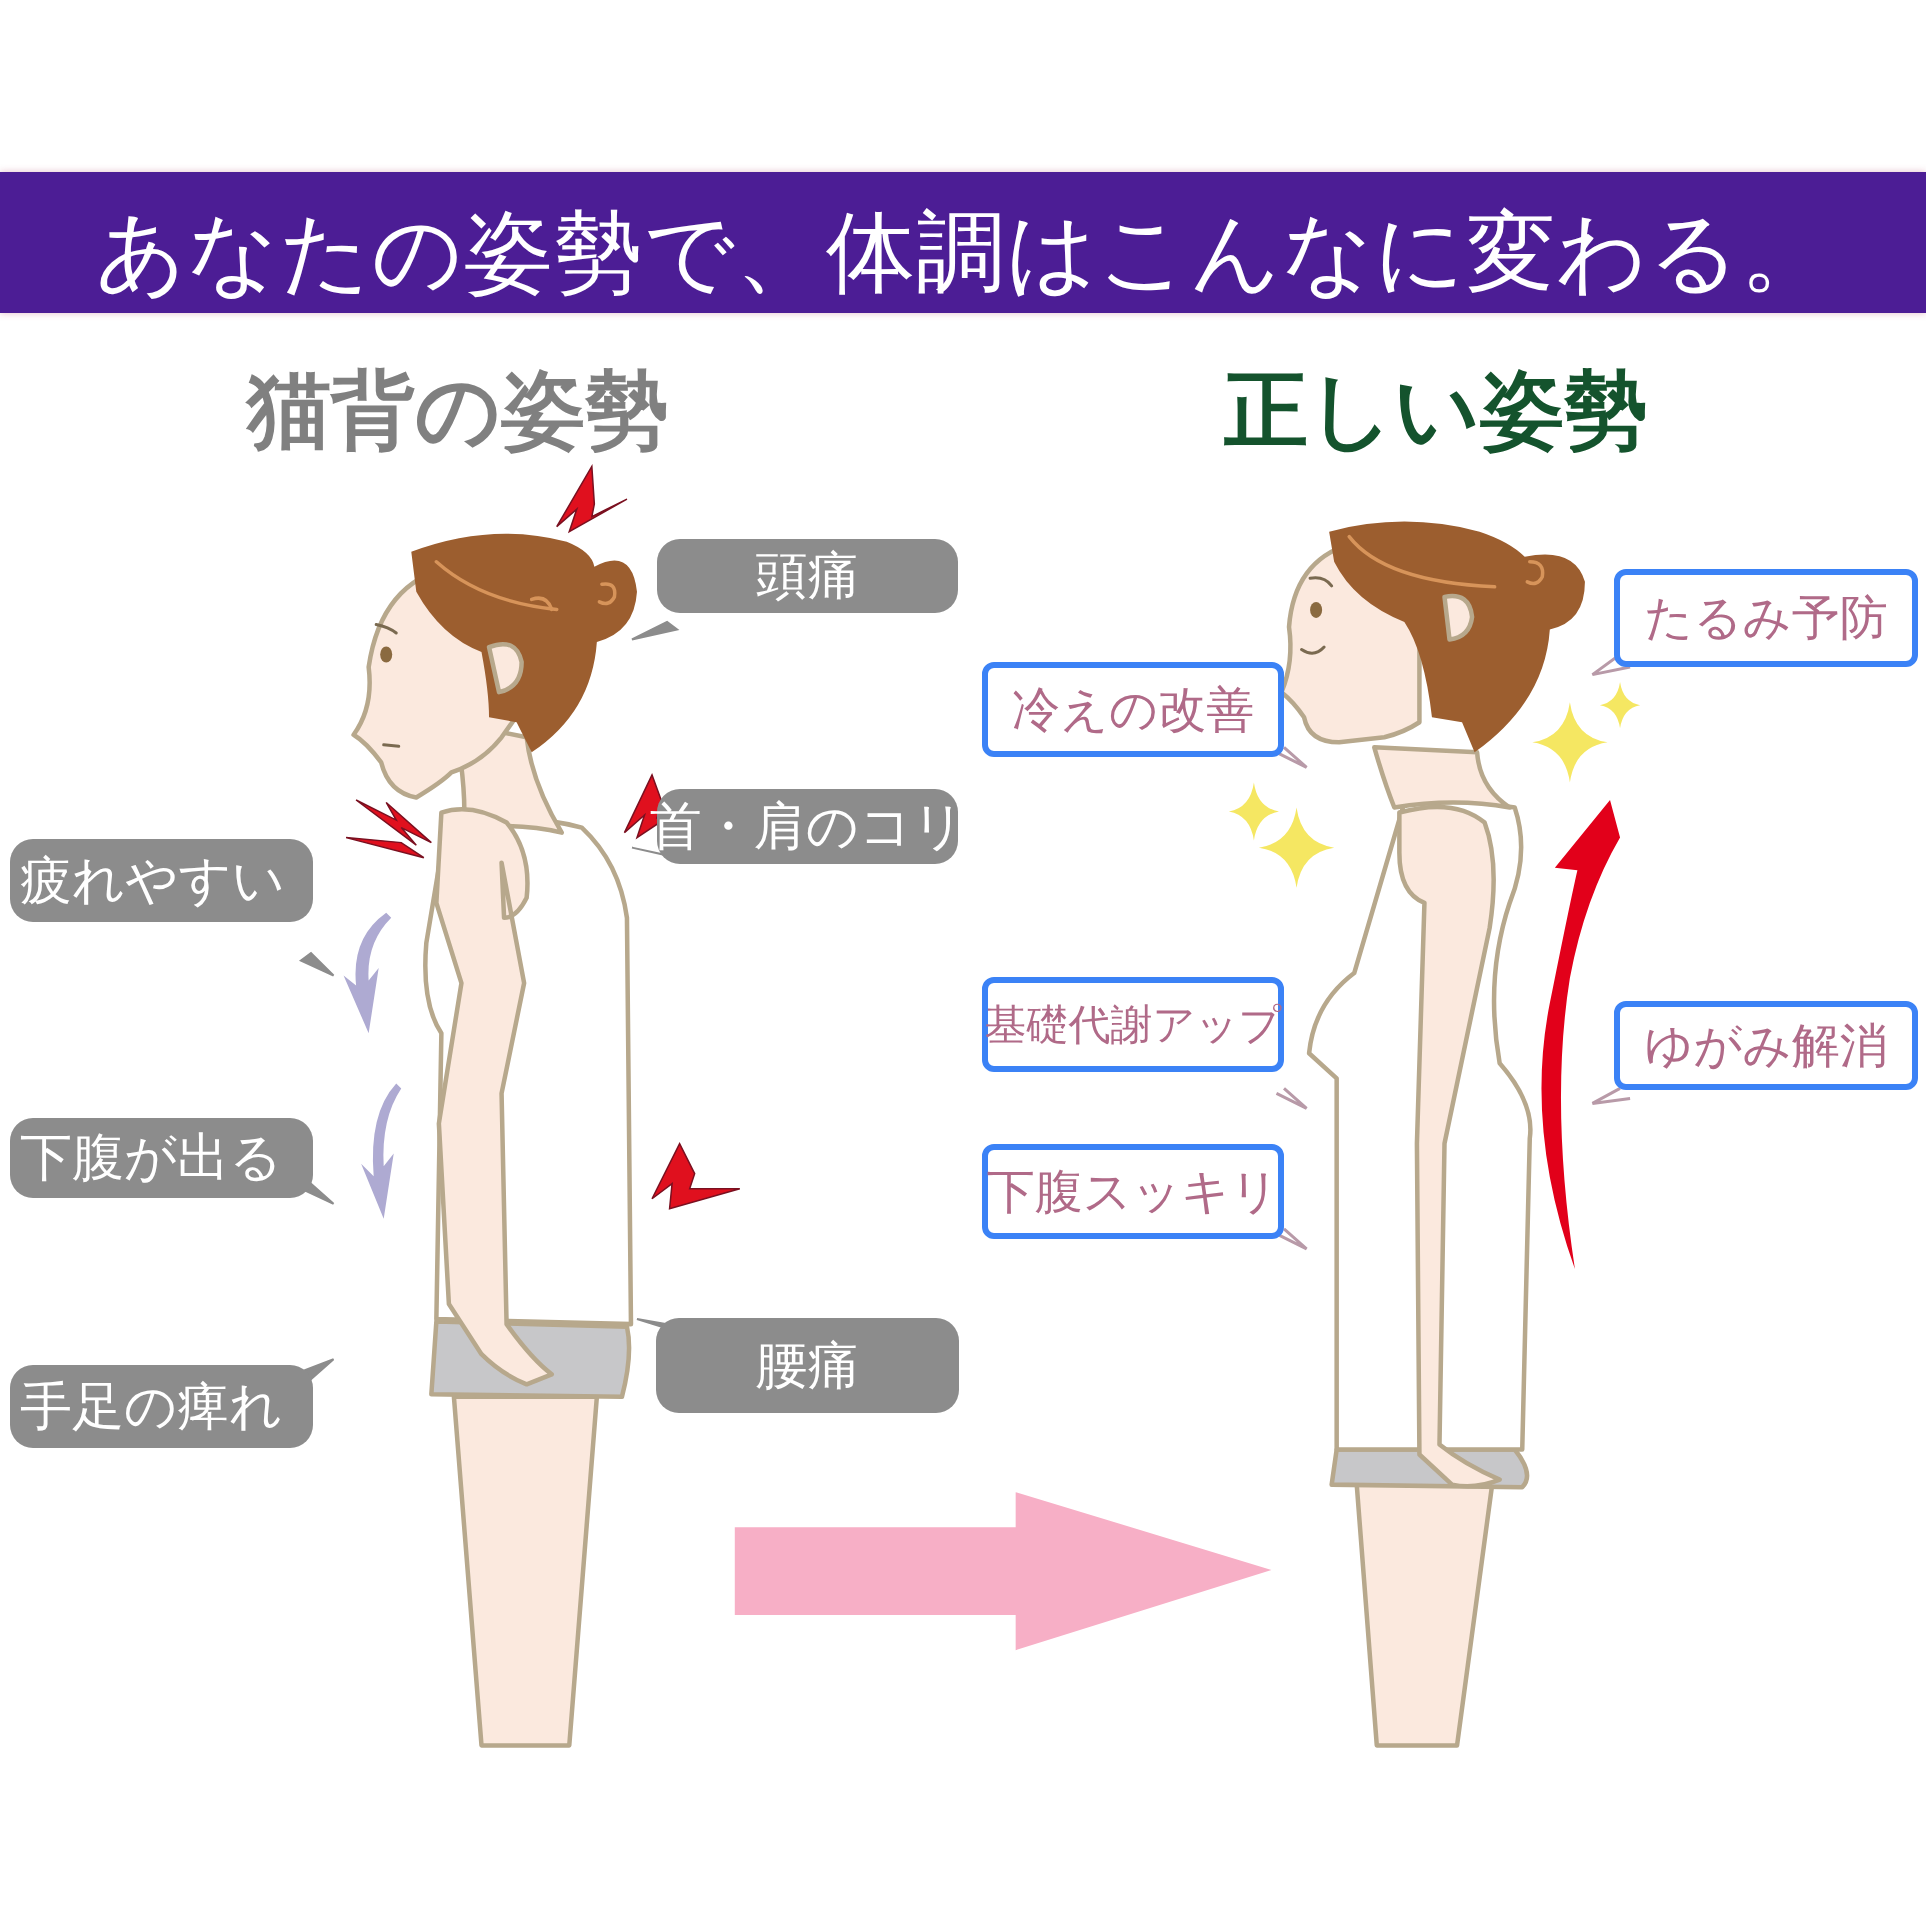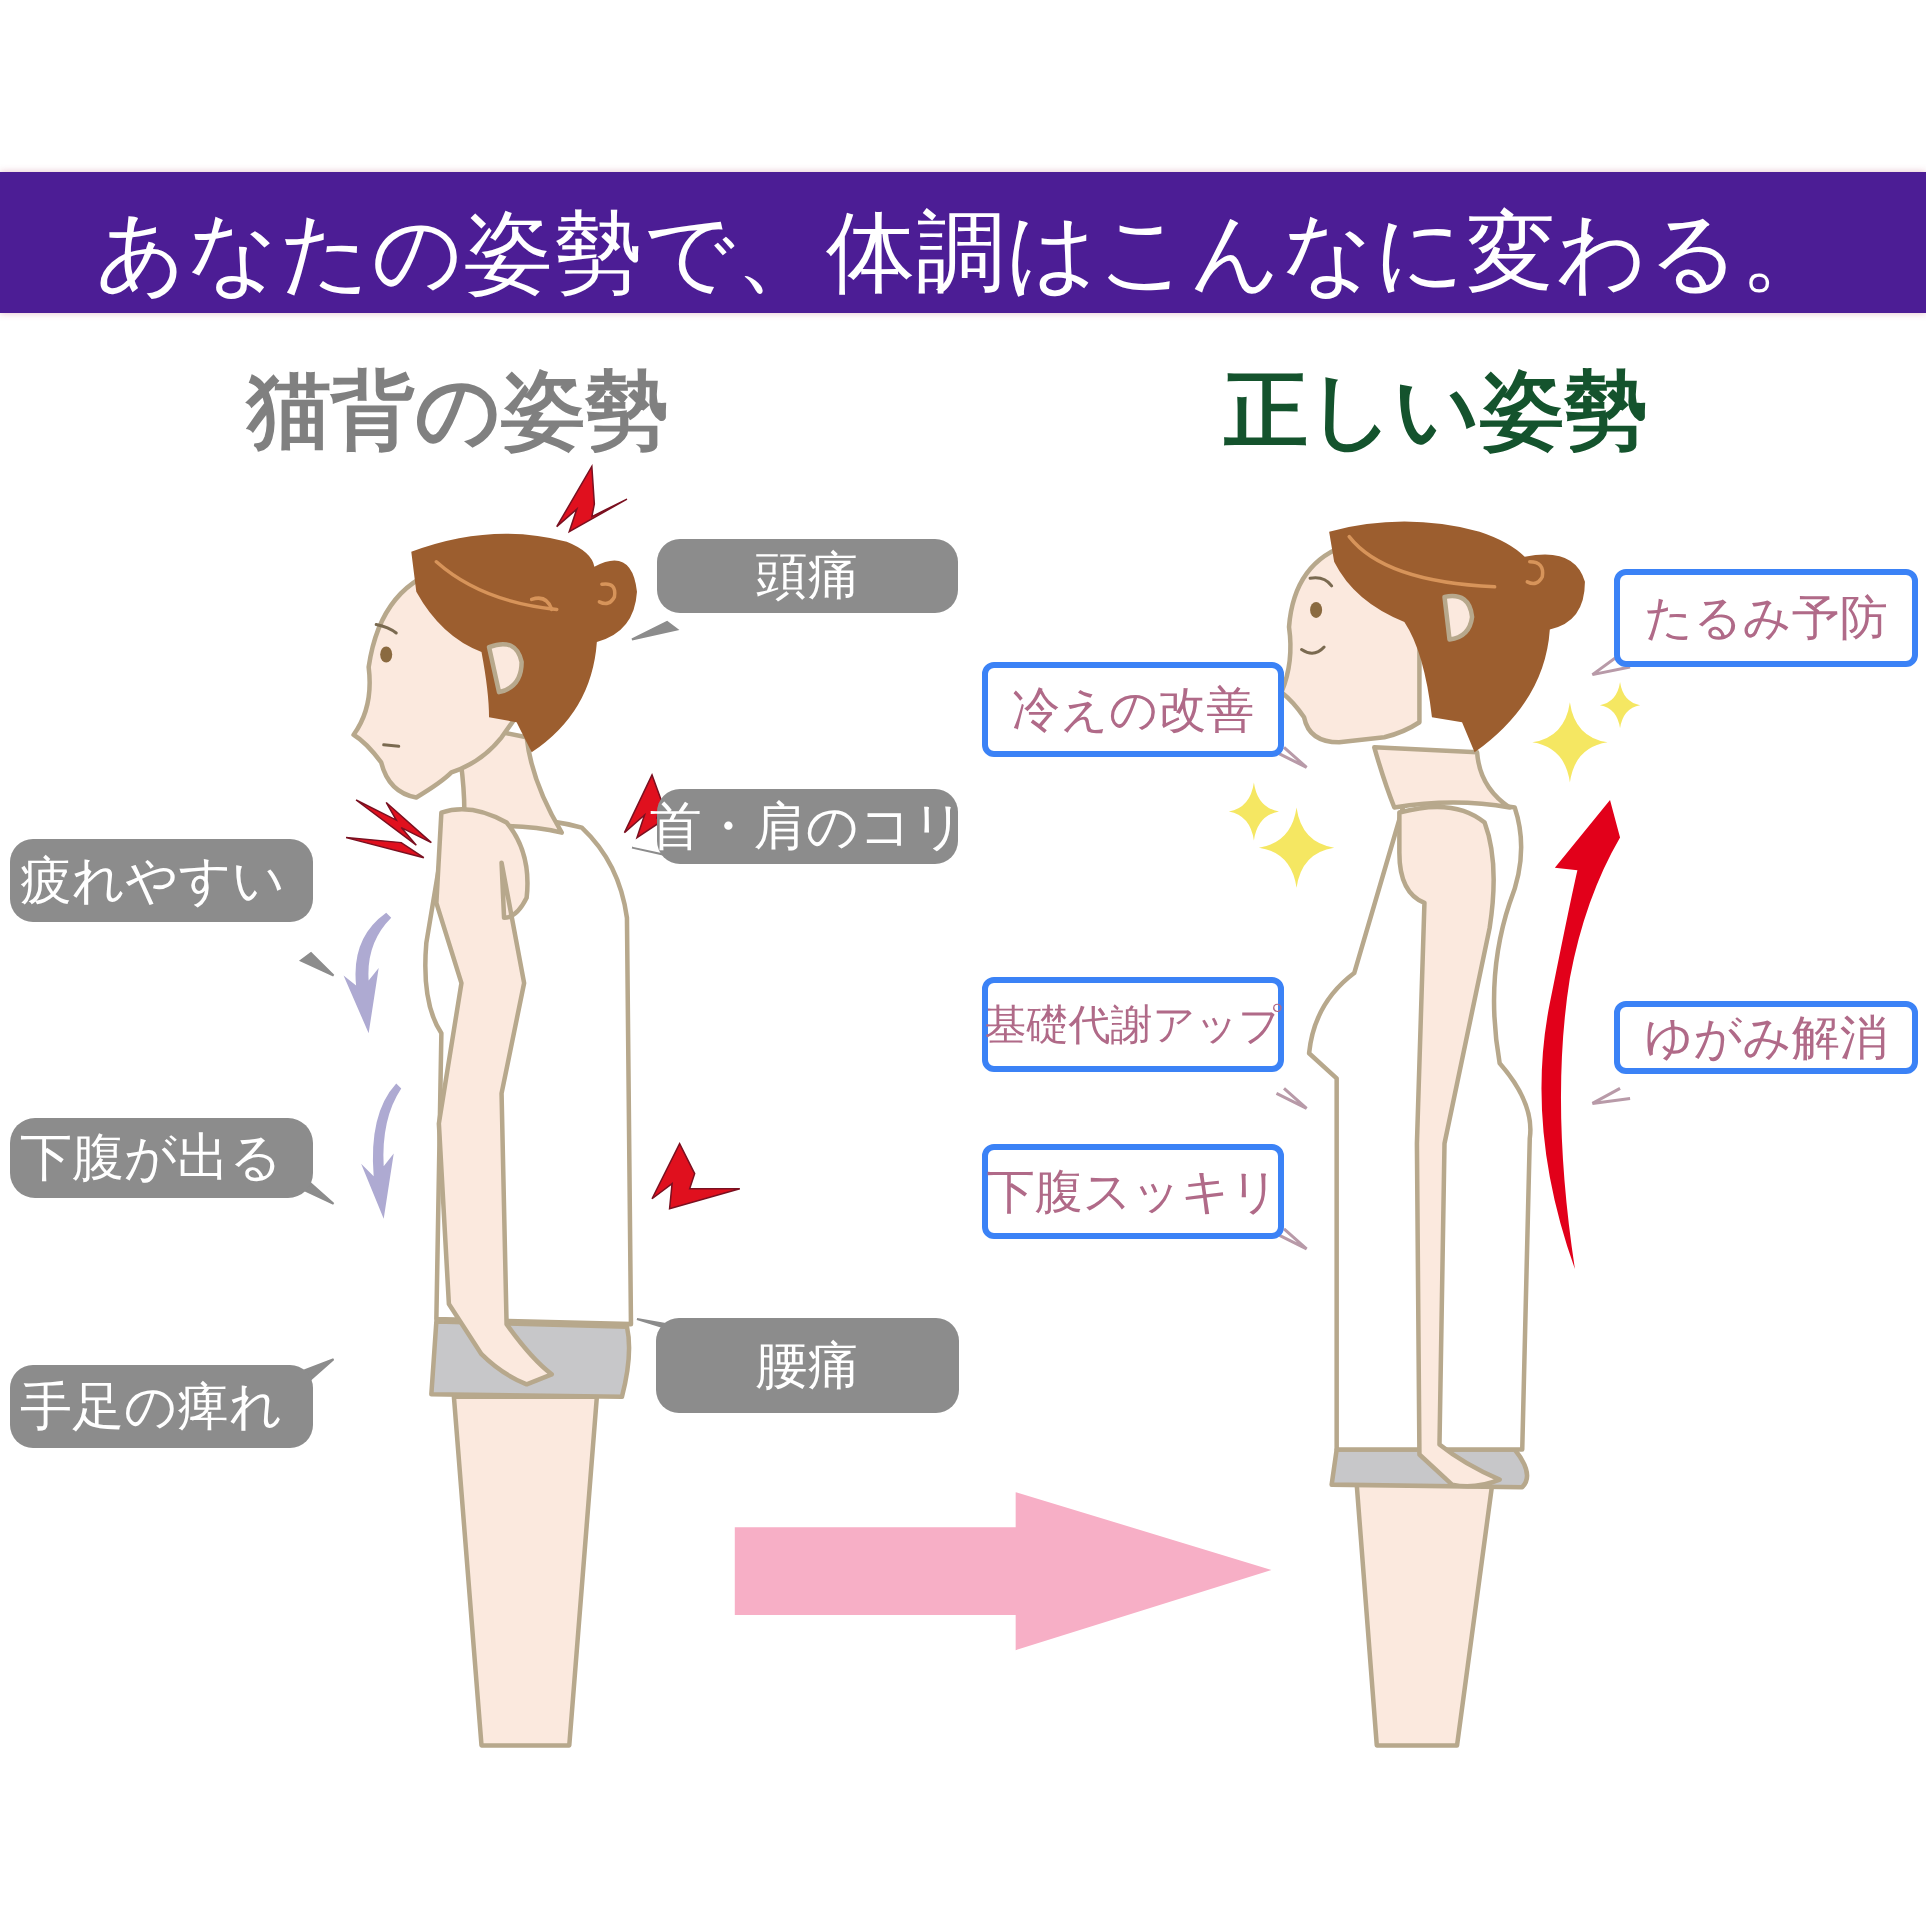--- a/index.html
+++ b/index.html
@@ -132,38 +132,38 @@
 
 <div class="bubble bubble-gray" style="left:657px; top:539px; width:301px; height:74px;">
   <span>頭痛</span>
 </div>
 <div class="bubble bubble-gray" style="left:10px; top:839px; width:303px; height:83px; justify-content:flex-start; padding-left:10px;">
   <span>疲れやすい</span>
 </div>
 <div class="bubble bubble-gray" style="left:657px; top:789px; width:301px; height:75px;">
   <span>首・肩のコリ</span>
 </div>
-<div class="bubble bubble-gray" style="left:10px; top:1118px; width:303px; height:80px; justify-content:flex-start; padding-left:10px;border-radius:25px;">
+<div class="bubble bubble-gray" style="left:10px; top:1118px; width:303px; height:80px; justify-content:flex-start; padding-left:10px;">
   <span>下腹が出る</span>
 </div>
 <div class="bubble bubble-gray" style="left:656px; top:1318px; width:303px; height:95px;">
   <span>腰痛</span>
 </div>
 <div class="bubble bubble-gray" style="left:10px; top:1365px; width:303px; height:83px; justify-content:flex-start; padding-left:10px;">
   <span>手足の痺れ</span>
 </div>
 
 <div class="bubble bubble-pink" style="left:1614px; top:569px; width:304px; height:98px;">
   <span>たるみ予防</span>
 </div>
 <div class="bubble bubble-pink" style="left:982px; top:662px; width:302px; height:95px;">
   <span>冷えの改善</span>
 </div>
 <div class="bubble bubble-pink" style="left:982px; top:977px; width:302px; height:95px; font-size:42px;">
   <span>基礎代謝アップ</span>
 </div>
-<div class="bubble bubble-pink" style="left:1614px; top:1001px; width:304px; height:73px;">
+<div class="bubble bubble-pink" style="left:1614px; top:1001px; width:304px; height:89px;">
   <span>ゆがみ解消</span>
 </div>
 <div class="bubble bubble-pink" style="left:982px; top:1144px; width:302px; height:95px;">
   <span>下腹スッキリ</span>
 </div>
 
 
 </body></html>

